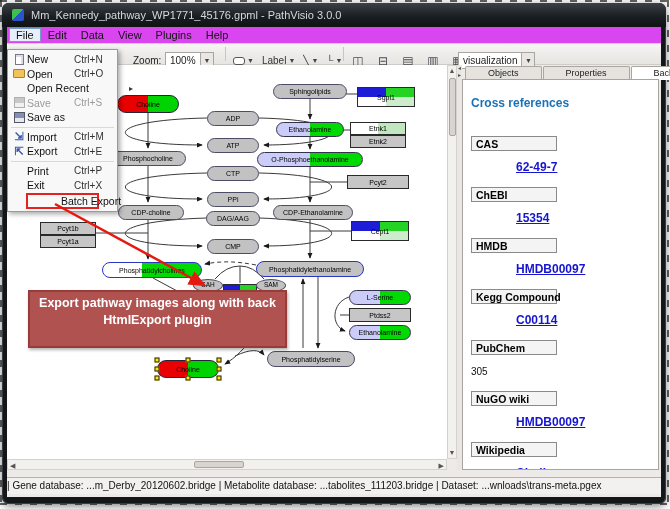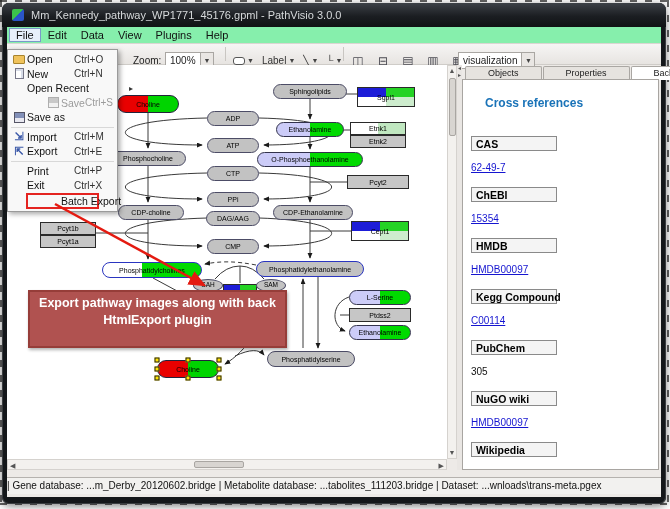--- a/index.html
+++ b/index.html
@@ -11,21 +11,21 @@
   .ants.left{left:0;top:0;width:2px;height:100%;background:repeating-linear-gradient(180deg,#222 0 7px,transparent 7px 15px);}
   .ants.right{left:667px;top:0;width:2px;height:100%;background:repeating-linear-gradient(180deg,#222 0 7px,transparent 7px 15px);}
 
   .window{position:absolute;left:2px;top:3px;width:664px;height:501px;background:#14171a;border-radius:7px;box-shadow:0 2px 8px rgba(0,0,0,.5), inset 0 0 0 1px #3a3d40;}
   .titlebar{position:absolute;left:0;top:0;width:100%;height:24px;display:flex;align-items:center;padding-left:10px;background:linear-gradient(#3c4147,#1b1e22 55%,#101214);border-radius:7px 7px 0 0;}
   .app-icon{width:12px;height:12px;border-radius:2px;background:linear-gradient(135deg,#3bc24b 0 50%,#2a55c8 50%);margin-right:7px;flex:none;}
   .title-text{font-size:11px;color:#d6d9db;white-space:nowrap;}
 
   .content{position:absolute;left:5px;top:24px;width:654px;height:470px;background:#edeae7;}
 
-  .menubar{position:absolute;left:0;top:0;width:100%;height:17px;background:#86efac;border-bottom:1px solid #d9d6d2;display:flex;align-items:center;font-size:11px;padding-left:2px;}
+  .menubar{position:absolute;left:0;top:0;width:100%;height:17px;background:#d946ef;border-bottom:1px solid #d9d6d2;display:flex;align-items:center;font-size:11px;padding-left:2px;}
   .menu-item{padding:1px 7px;color:#111;}
   .menu-item.active{border:1px solid #7a9ac8;background:#e7effa;padding:0 6px;}
 
   .toolbar{position:absolute;left:0;top:17px;width:100%;height:21px;background:linear-gradient(#f6f5f4,#e7e4e1);border-bottom:1px solid #cfccc8;font-size:10px;color:#222;}
   .tb{position:absolute;top:8px;height:17px;display:flex;align-items:center;}
   .combo{display:flex;align-items:center;height:17px;background:#fff;border:1px solid #a9a6a2;}
   .combo .val{padding:0 4px;min-width:34px;font-size:10px;}
   .combo .drop{width:13px;height:100%;background:#e9e6e3;border-left:1px solid #a9a6a2;display:flex;align-items:center;justify-content:center;font-size:7px;color:#444;}
   .toolbtn{display:flex;align-items:center;height:17px;padding:0 3px;border:1px solid transparent;border-radius:2px;color:#333;}
   .toolbtn .dn{width:12px;height:8px;border:1px solid #555;border-radius:3px;background:#fff;}
@@ -57,31 +57,31 @@
   .hscroll{position:absolute;left:0;top:394px;width:440px;height:11px;background:#f3f1ee;border:1px solid #d5d2ce;font-size:7px;color:#555;}
   .hscroll .thumb{position:absolute;left:186px;top:1px;width:50px;height:7px;background:#d8d5d1;border:1px solid #a9a6a2;border-radius:2px;}
   .sb-arrow{flex:none;line-height:10px;}
   .splitter{position:absolute;left:450px;top:0;width:5px;height:405px;background:#e9e6e3;font-size:6px;color:#555;text-align:center;line-height:7px;}
 
   .panel{position:absolute;left:455px;top:0;width:197px;height:405px;}
   .tabs{position:absolute;left:0;top:0;width:100%;height:14px;display:flex;align-items:flex-end;padding-left:3px;gap:1px;font-size:9px;}
   .tab{padding:1px 22px;background:#e6e3df;border:1px solid #aaa7a3;border-bottom:none;border-radius:2px 2px 0 0;color:#222;}
   .tab.active{background:#fff;position:relative;top:1px;padding-bottom:2px;}
   .panel-body{position:absolute;left:0;top:14px;width:100%;height:391px;background:#fff;border:1px solid #a8a5a1;padding:16px 8px 0 8px;overflow:hidden;}
-  .xref-heading{color:#1a73b8;font-weight:bold;font-size:12px;margin:0 0 26px 14px;}
+  .xref-heading{color:#1a73b8;font-weight:bold;font-size:12px;margin:0 0 26px 0;}
   .xref-section{margin-bottom:12px;}
   .xref-header{width:86px;height:15px;background:#f4f4f4;border:1px solid #8a8a8a;font-weight:bold;font-size:10.5px;padding:0 4px;line-height:14px;margin-bottom:6px;white-space:nowrap;}
-  .xref-link{font-size:10px;font-weight:normal;color:#1515d0;text-decoration:underline;line-height:12px;display:inline-block;}
+  .xref-link{font-size:12px;font-weight:bold;color:#1515d0;text-decoration:underline;line-height:12px;display:inline-block;margin-left:45px;}
   .xref-plain{font-size:10px;color:#111;line-height:12px;display:inline-block;}
 
   .statusbar{position:absolute;left:0;top:450px;width:100%;height:17px;background:#f2f1ef;border-top:1px solid #b5b2ae;font-size:10px;color:#111;line-height:16px;padding-left:0;white-space:nowrap;overflow:hidden;}
 
   .filemenu{position:absolute;left:7px;top:49px;width:111px;background:#f8f8f8;border:1px solid #9a9a9a;box-shadow:2px 2px 5px rgba(0,0,0,.35);padding:2px 0;z-index:40;}
   .fm-row{height:14.5px;display:flex;align-items:center;font-size:10.5px;color:#111;padding:0 3px;}
-  .fm-row.disabled{color:#9b9b9b;margin-left:34px;}
+  .fm-row.disabled{color:#9b9b9b;}
   .fm-row.highlighted{border:2px solid #e42320;height:16px;margin:0 18px;padding:0 17px;}
   .fm-ic{width:16px;flex:none;display:flex;justify-content:center;align-items:center;}
   .fm-label{flex:1;white-space:nowrap;}
   .fm-short{width:40px;flex:none;font-size:10px;color:#333;}
   .fm-row.disabled .fm-short{color:#9b9b9b;}
   .fm-sub{width:8px;flex:none;font-size:8px;color:#333;}
   .fm-sep{height:1px;background:#d8d8d8;margin:2px 3px;}
   .ic-page{width:9px;height:11px;background:#fff;border:1px solid #778;box-shadow:inset -2px 2px 0 #d8dde8;}
   .ic-folder{width:12px;height:9px;background:#f0c35c;border:1px solid #a8842e;border-radius:1px;}
   .ic-floppy{width:11px;height:11px;background:#8290b8;border:1px solid #556;box-shadow:inset 0 -4px 0 #e8e8f0;}
@@ -343,31 +343,31 @@
 
       <div class="statusbar">
         <span>| Gene database: ...m_Derby_20120602.bridge | Metabolite database: ...tabolites_111203.bridge | Dataset: ...wnloads\trans-meta.pgex</span>
       </div>
     </div>
   </div>
 
   <div class="filemenu" id="filemenu">
       <div class="fm-row">
         <span class="fm-ic">
+          <span class="ic-page"></span>
+        </span>
+        <span class="fm-label">New</span>
+        <span class="fm-short">Ctrl+N</span>
+      </div>
+      <div class="fm-row">
+        <span class="fm-ic">
           <span class="ic-folder"></span>
         </span>
         <span class="fm-label">Open</span>
         <span class="fm-short">Ctrl+O</span>
-      </div>
-      <div class="fm-row">
-        <span class="fm-ic">
-          <span class="ic-page"></span>
-        </span>
-        <span class="fm-label">New</span>
-        <span class="fm-short">Ctrl+N</span>
       </div>
       <div class="fm-row">
         <span class="fm-ic"></span>
         <span class="fm-label">Open Recent</span>
         <span class="fm-short"></span>
         <span class="fm-sub">▸</span>
       </div>
       <div class="fm-row disabled">
         <span class="fm-ic">
           <span class="ic-floppy"></span>

